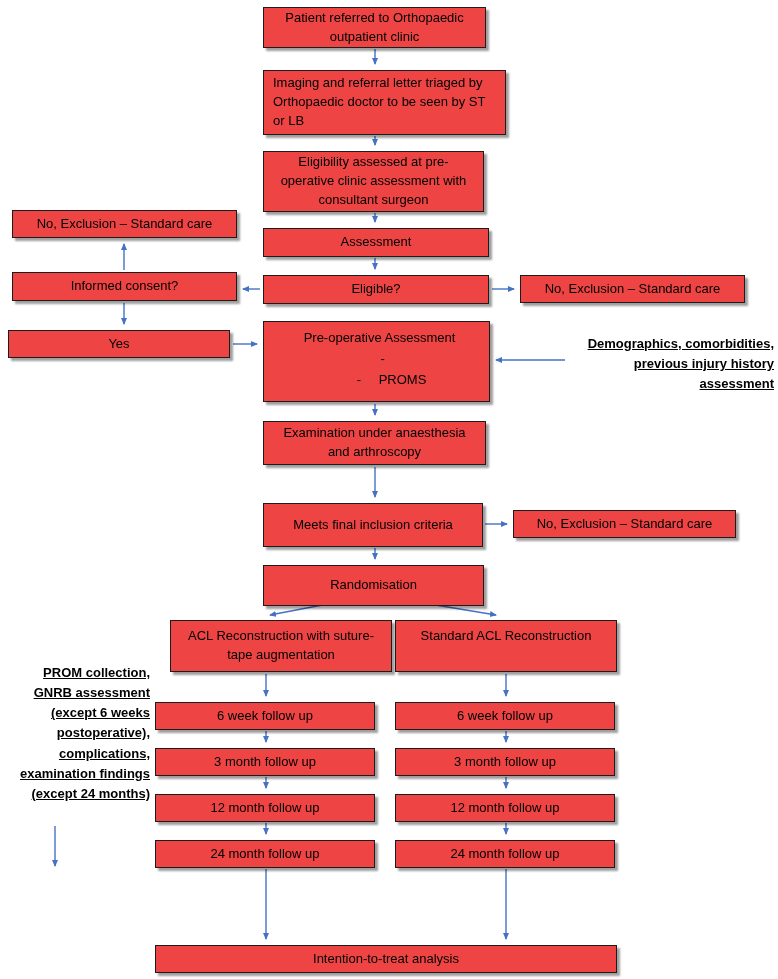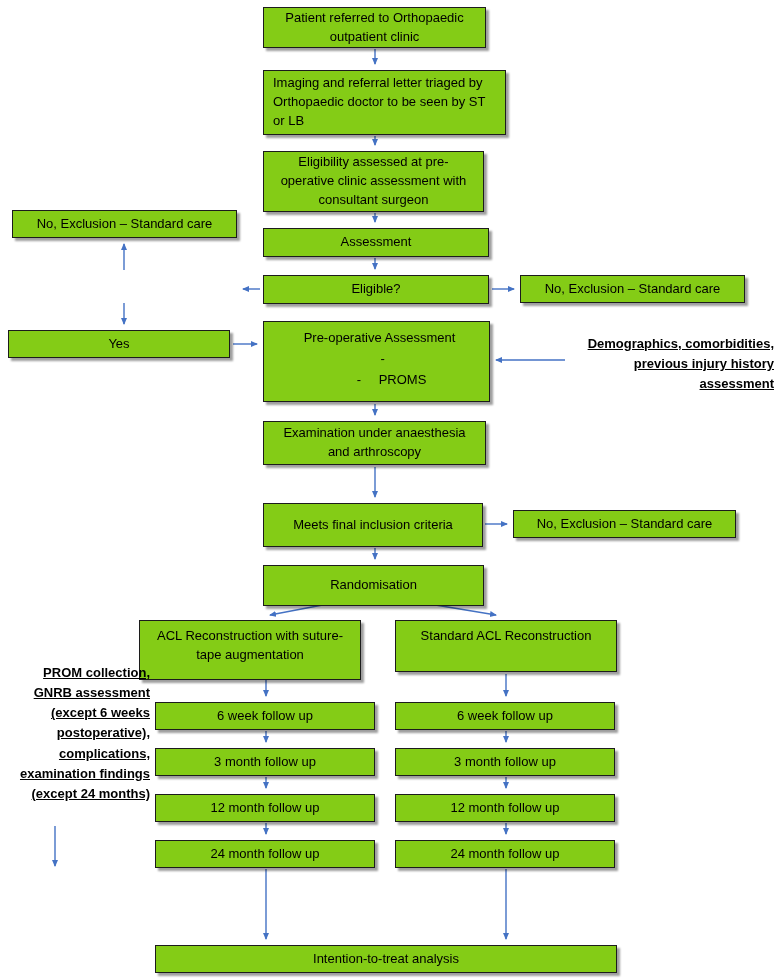--- a/index.html
+++ b/index.html
@@ -2,21 +2,21 @@
 <html style="--arrow: #4472C4; --box-border: #1c1c1c;"><head>
 <meta charset="utf-8">
 <style>
   * { margin:0; padding:0; box-sizing:border-box; }
   html,body { background:#ffffff; }
   body { font-family:"Liberation Sans", sans-serif; color:#000; }
   .canvas { position:relative; width:778px; height:979px; background:#fff; overflow:hidden; }
 
   .node {
     position:absolute;
-    background:#84cc16;
+    background:#ef4444;
     border:1.4px solid var(--box-border,#1c1c1c);
     box-shadow:2.5px 3px 2px rgba(0,0,0,0.38);
     display:flex; align-items:center; justify-content:center;
     text-align:center;
     font-size:13px; line-height:1.45;
     padding:3px 9px;
   }
   .node.left-text { justify-content:flex-start; text-align:left; }
   .node.top-text { align-items:flex-start; padding-top:6px; }
 
@@ -83,20 +83,21 @@
   <div class="node left-text" style="left:263px;top:70px;width:243px;height:65px">Imaging and referral letter triaged by Orthopaedic doctor to be seen by ST or LB</div>
 
   <div class="node" style="left:263px;top:151px;width:221px;height:61px">Eligibility assessed at pre-operative clinic assessment with consultant surgeon</div>
 
   <div class="node" style="left:263px;top:228px;width:226px;height:29px">Assessment</div>
 
   <div class="node" style="left:263px;top:275px;width:226px;height:29px">Eligible?</div>
 
   <div class="node" style="left:12px;top:210px;width:225px;height:28px">No, Exclusion – Standard care</div>
 
+  <div class="node" style="left:12px;top:272px;width:225px;height:29px">Informed consent?</div>
 
   <div class="node" style="left:8px;top:330px;width:222px;height:28px">Yes</div>
 
   <div class="node" style="left:520px;top:275px;width:225px;height:28px">No, Exclusion – Standard care</div>
 
   <div class="node preop" style="left:263px;top:321px;width:227px;height:81px">
     <div>Pre-operative Assessment</div>
     <div class="preop-bullet">
       <span class="dash">-</span>
     </div>
@@ -109,21 +110,21 @@
   <div class="annotation" style="left:568px;top:334px;width:206px">Demographics, comorbidities, previous injury history assessment</div>
 
   <div class="node" style="left:263px;top:421px;width:223px;height:44px">Examination under anaesthesia and arthroscopy</div>
 
   <div class="node" style="left:263px;top:503px;width:220px;height:44px">Meets final inclusion criteria</div>
 
   <div class="node" style="left:513px;top:510px;width:223px;height:28px">No, Exclusion – Standard care</div>
 
   <div class="node" style="left:263px;top:565px;width:221px;height:41px">Randomisation</div>
 
-  <div class="node top-text" style="left:139px;top:620px;width:222px;height:60px">ACL Reconstruction with suture-tape augmentation</div>
+  <div class="node top-text" style="left:170px;top:620px;width:222px;height:52px">ACL Reconstruction with suture-tape augmentation</div>
 
   <div class="node top-text" style="left:395px;top:620px;width:222px;height:52px">Standard ACL Reconstruction</div>
 
   <div class="node" style="left:155px;top:702px;width:220px;height:28px">6 week follow up</div>
   <div class="node" style="left:155px;top:748px;width:220px;height:28px">3 month follow up</div>
   <div class="node" style="left:155px;top:794px;width:220px;height:28px">12 month follow up</div>
   <div class="node" style="left:155px;top:840px;width:220px;height:28px">24 month follow up</div>
 
   <div class="node" style="left:395px;top:702px;width:220px;height:28px">6 week follow up</div>
   <div class="node" style="left:395px;top:748px;width:220px;height:28px">3 month follow up</div>

